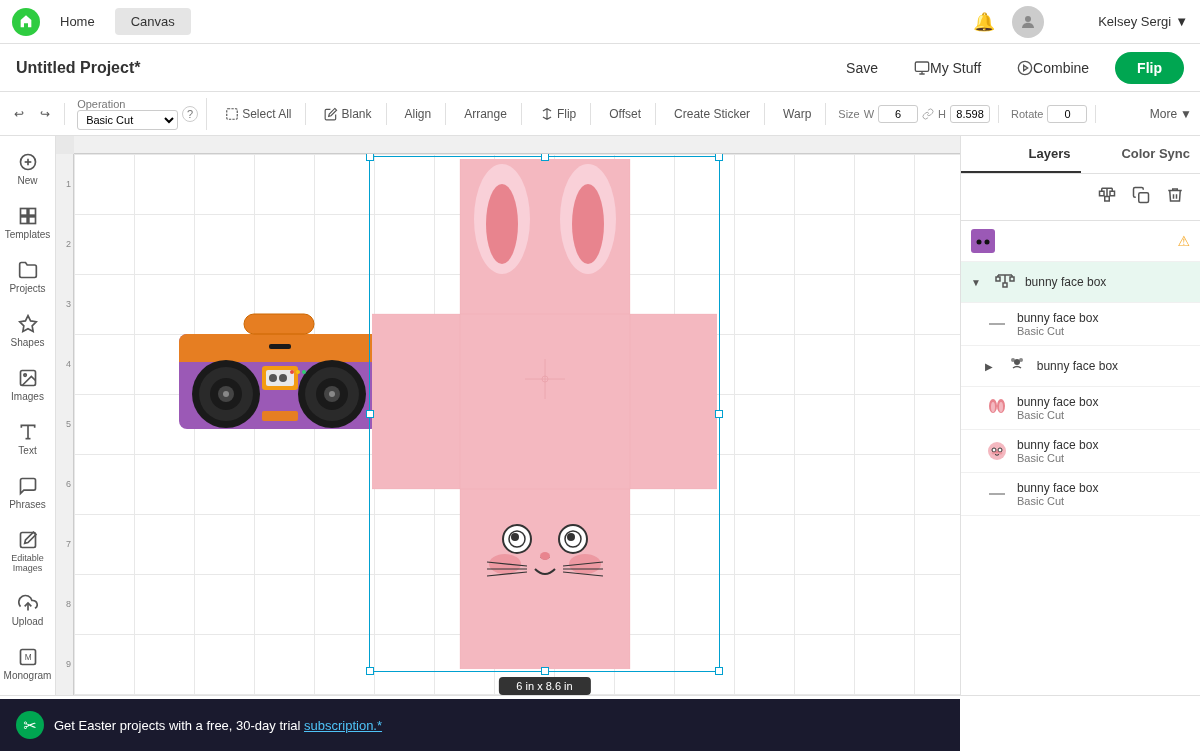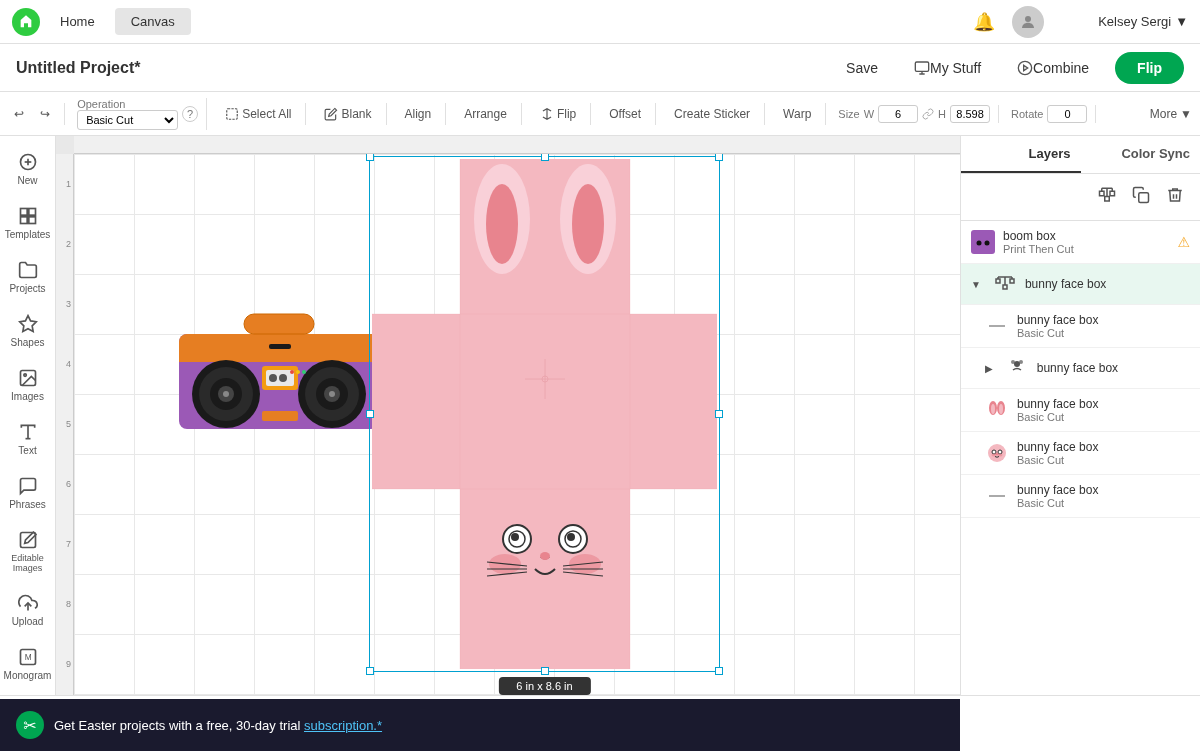--- a/index.html
+++ b/index.html
@@ -555,24 +555,20 @@
       <div class="layer-item">
         <div class="layer-icon">
           <div style="width:24px; height:24px; background:#9b59b6; border-radius:3px; display:flex; align-items:center; justify-content:center;">
             <svg width="16" height="12" viewBox="0 0 16 12" fill="none">
                 <rect x="1" y="2" width="14" height="8" rx="1" fill="#9b59b6"></rect>
                 <circle cx="4" cy="7" r="2.5" fill="#111"></circle>
                 <circle cx="12" cy="7" r="2.5" fill="#111"></circle>
               </svg>
           </div>
         </div>
-        <div class="layer-text">
-          <div class="layer-name">boom box</div>
-          <div class="layer-sub">Print Then Cut</div>
-        </div>
         <span class="layer-warning">⚠</span>
       </div>
 
       <div class="layer-item selected">
         <span class="layer-chevron">▼</span>
         <div class="layer-icon">
           <svg width="24" height="24" viewBox="0 0 24 24" fill="none">
               <rect x="3" y="7" width="4" height="4" stroke="#555" stroke-width="1.5"></rect>
               <rect x="17" y="7" width="4" height="4" stroke="#555" stroke-width="1.5"></rect>
               <rect x="10" y="13" width="4" height="4" stroke="#555" stroke-width="1.5"></rect>

